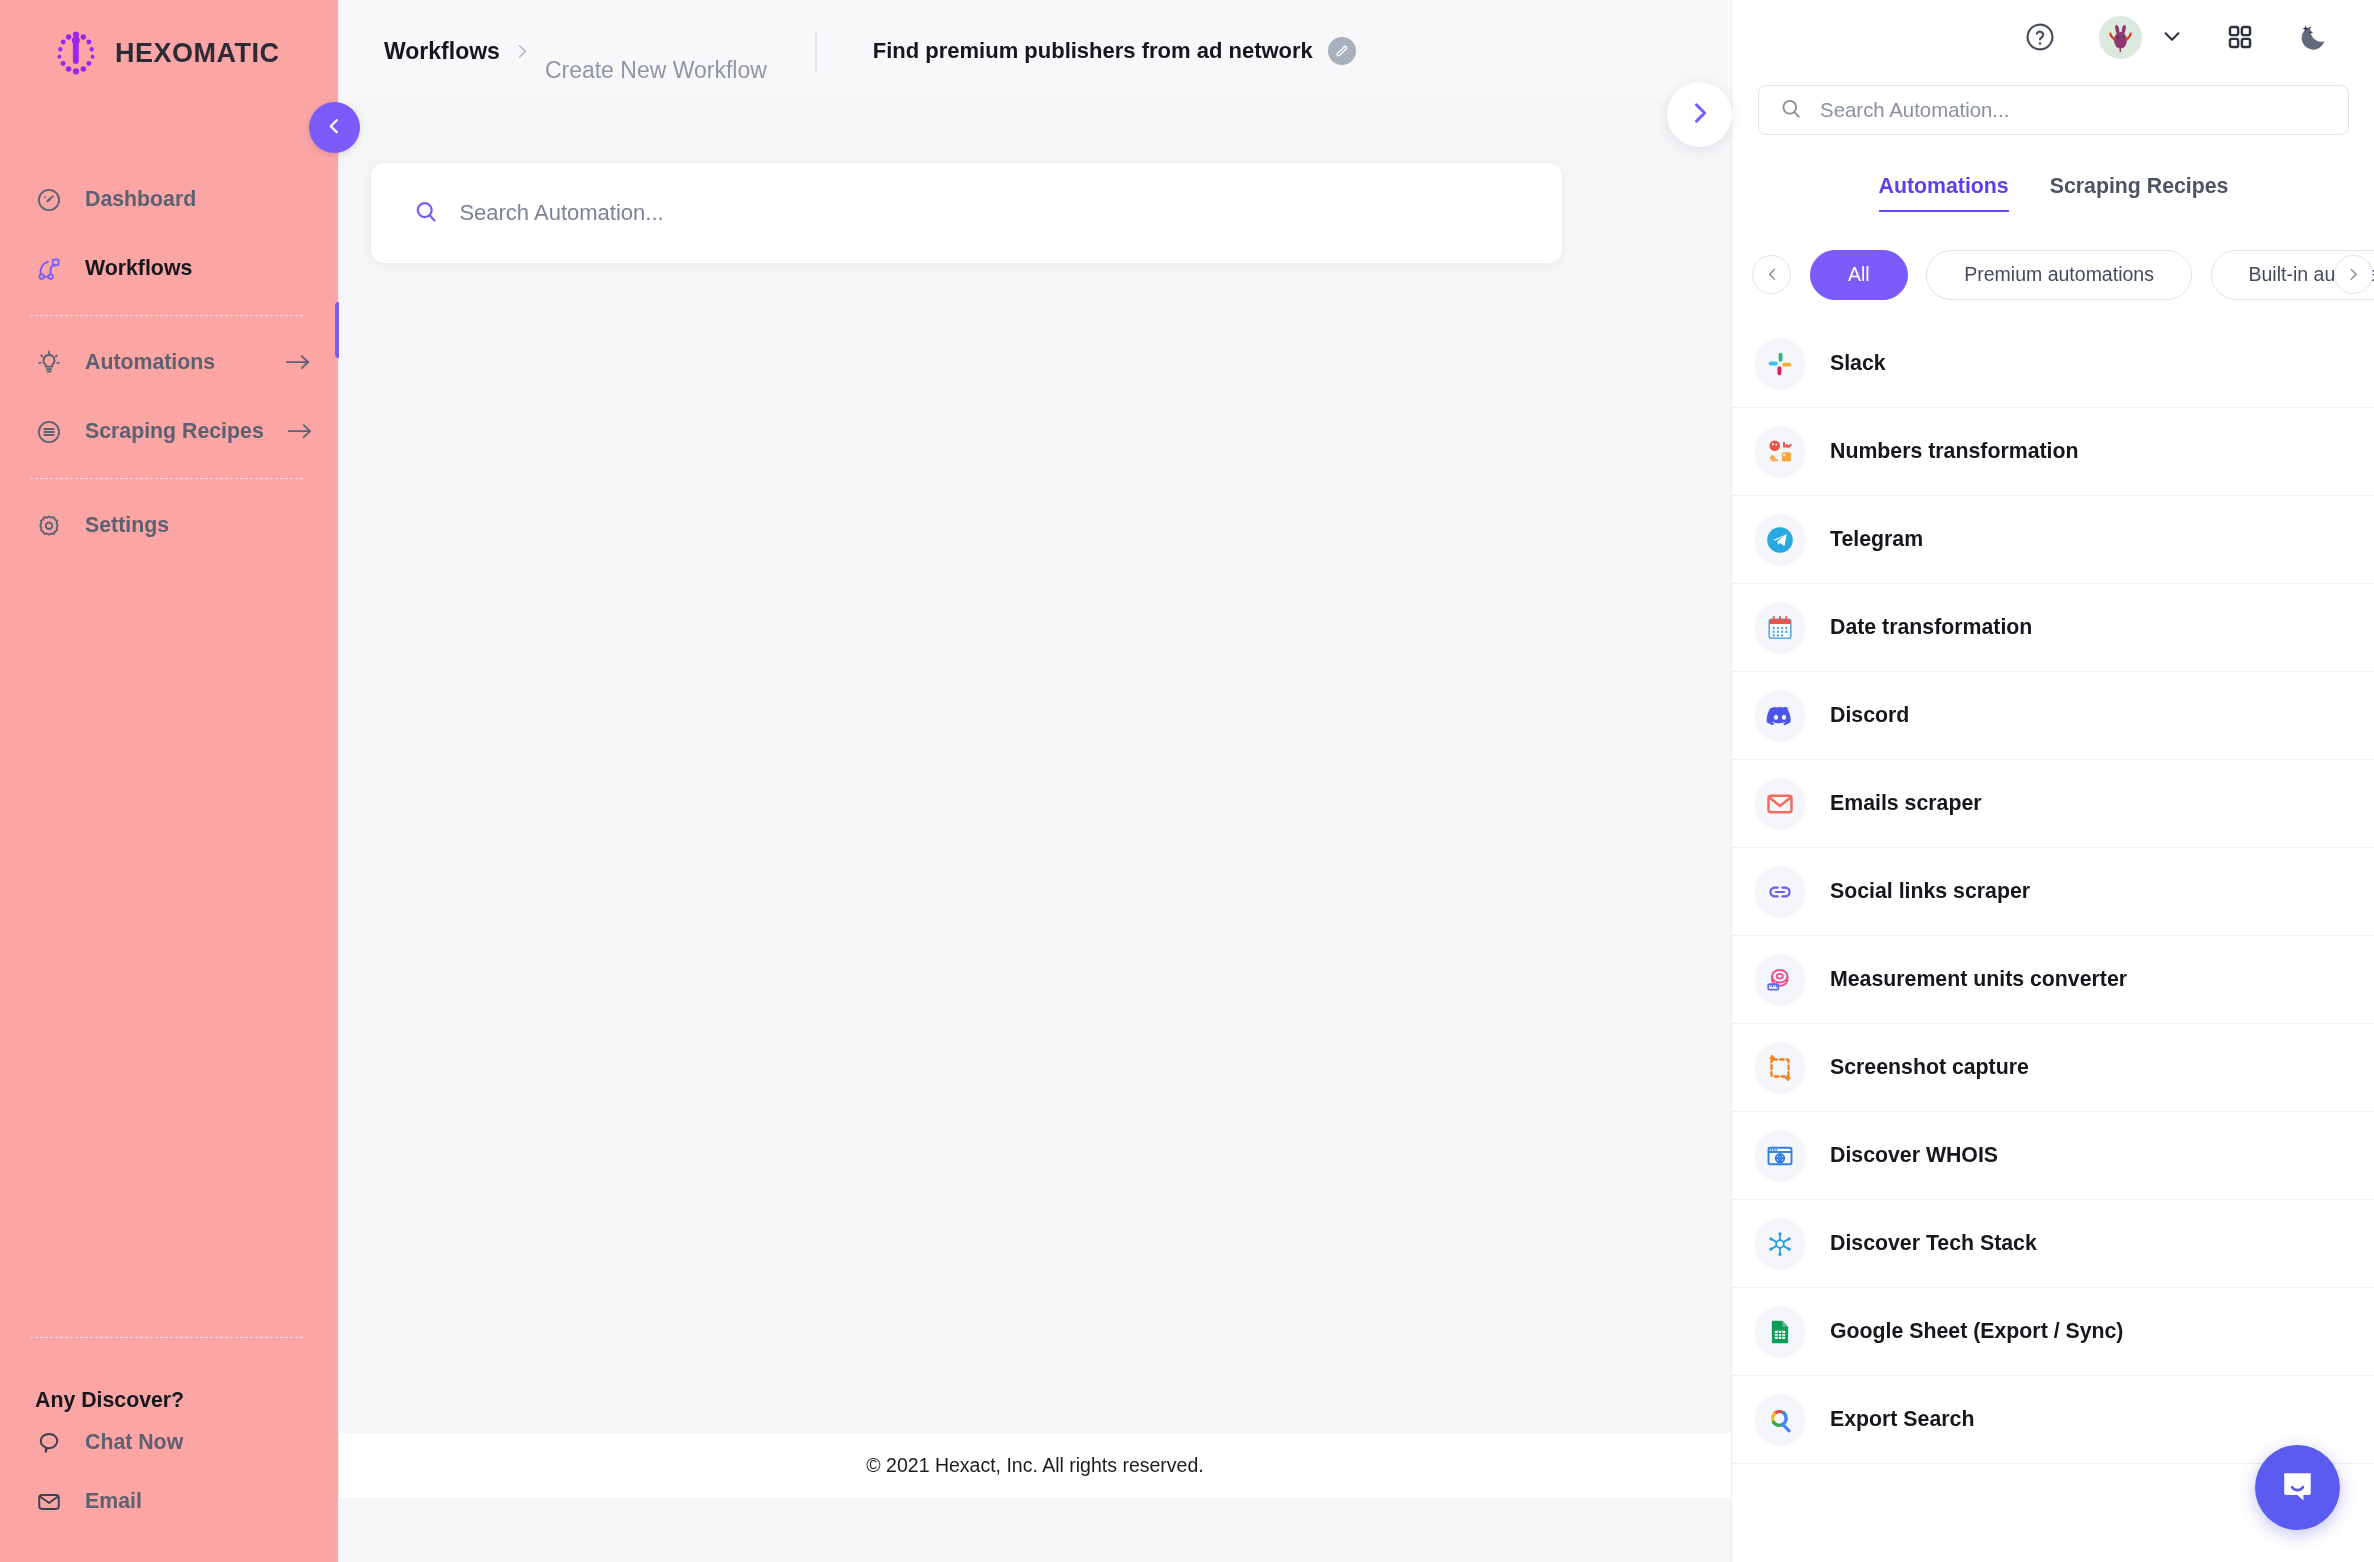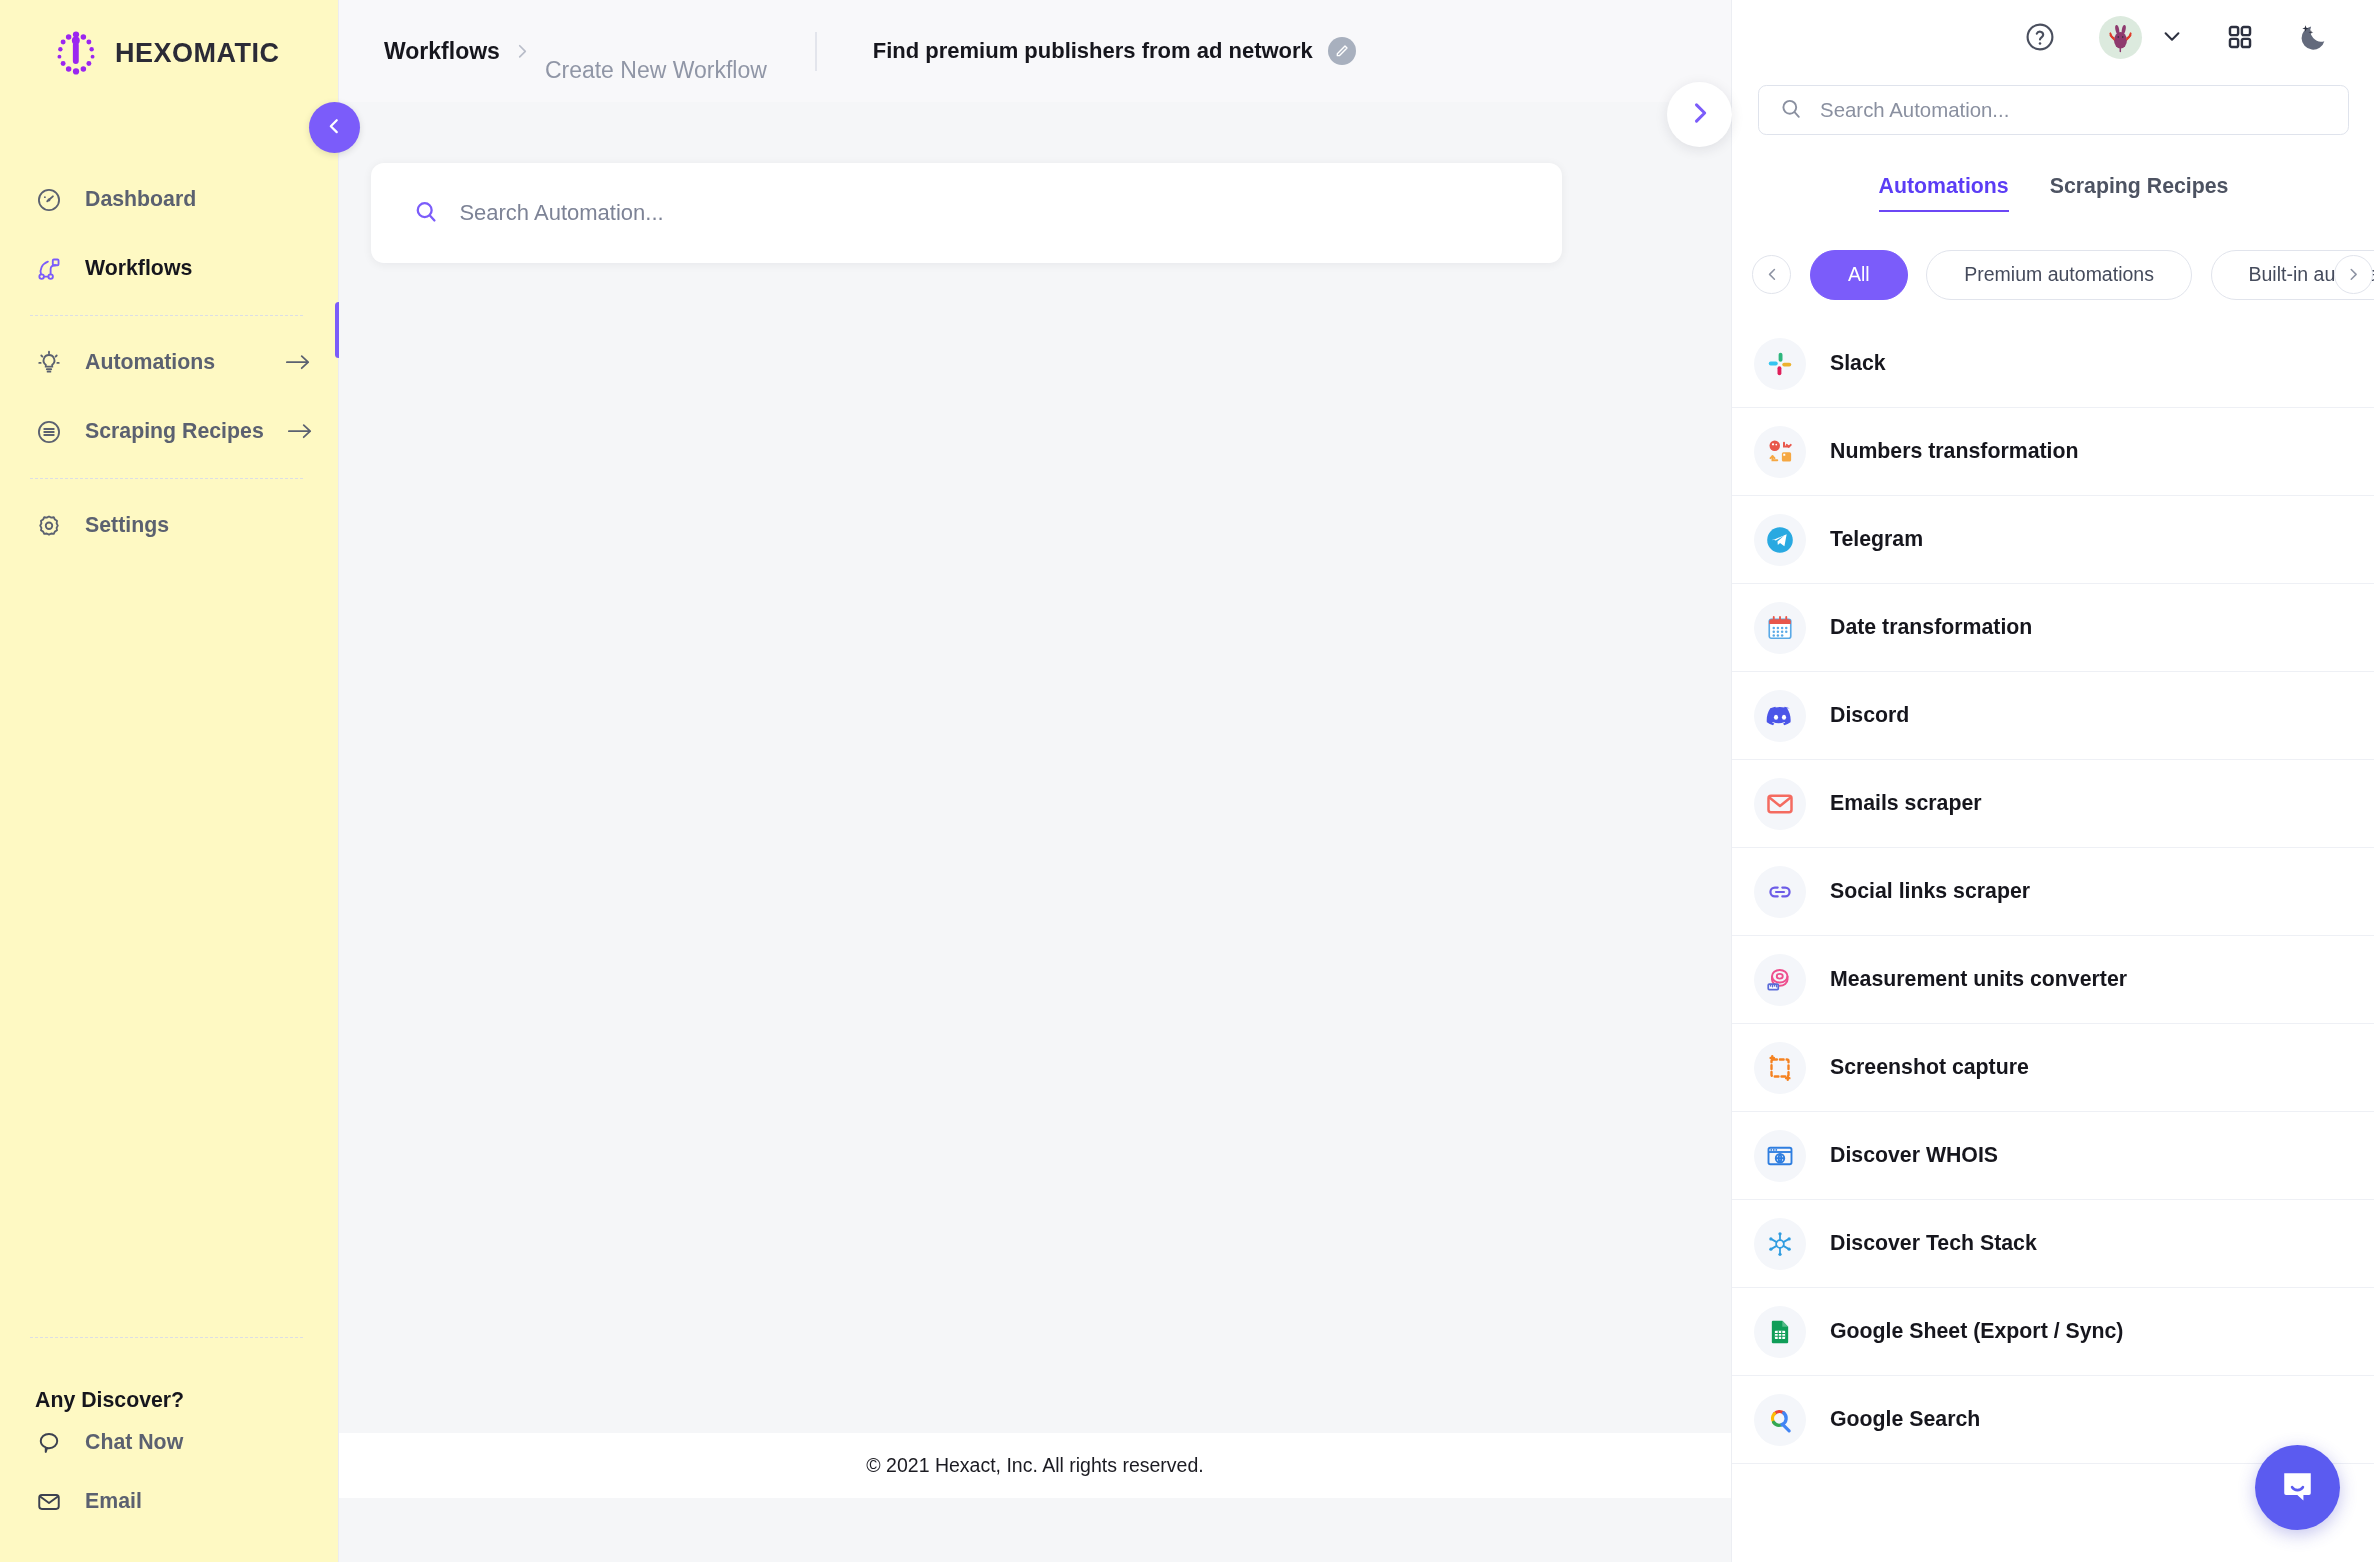--- a/index.html
+++ b/index.html
@@ -6,21 +6,21 @@
   html, body {
     width: 2375px; height: 1563px;
     font-family: "Liberation Sans", sans-serif;
     background: #ffffff;
     overflow: hidden;
   }
   .app { position: relative; width: 2375px; height: 1563px; display: flex; }
 
   
   .sidebar {
-    width: 339px; height: 1563px; background: #fef9c3;
+    width: 339px; height: 1563px; background: #fca5a5;
     border-right: 0.9px solid #ececf1;
     display: flex; flex-direction: column;
     position: relative; flex: none;
   }
   .logo-row { display: flex; align-items: center; gap: 16px; padding: 30px 0 0 53px; }
   .logo-mark { width: 46px; height: 46px; position: relative; flex: none; }
   .logo-text { font-size: 27px; font-weight: 700; letter-spacing: 0.5px; color: #2b2b36; }
 
   .nav { margin-top: 89px; }
   .nav-item {
@@ -603,21 +603,21 @@
           <svg width="30" height="30" viewBox="0 0 24 24" fill="none">
             <g stroke-width="2.6" fill="none">
               <path d="M14.9 6.3a5.6 5.6 0 0 0-7.3.6" stroke="#ea4335" stroke-linecap="round"></path>
               <path d="M7.6 6.9a5.6 5.6 0 0 0-.7 6.9" stroke="#fbbc05" stroke-linecap="round"></path>
               <path d="M6.9 13.8a5.6 5.6 0 0 0 6.6 2" stroke="#34a853" stroke-linecap="round"></path>
               <path d="M13.5 15.8a5.6 5.6 0 0 0 1.4-9.5" stroke="#4285f4" stroke-linecap="round"></path>
             </g>
             <path d="m13.9 15.3 5.4 5.4" stroke="#4285f4" stroke-width="2.6" stroke-linecap="round"></path>
           </svg>
         </span>
-        <span class="list-label">Google Search</span>
+        <span class="list-label">Export Search</span>
       </div>
     </div>
 
     <div class="chat-launcher">
       <span>
         <svg width="43" height="43" viewBox="0 0 24 24">
           <path d="M4.6 4.6h14.8v11.2a1 1 0 0 1-1 1h-3.1v3l-3.4-3H5.6a1 1 0 0 1-1-1V4.6Z" fill="#ffffff"></path>
           <path d="M9 12.4a3.6 3.6 0 0 0 6 0" fill="none" stroke="#5b5bf0" stroke-width="1.5" stroke-linecap="round"></path>
         </svg>
       </span>

